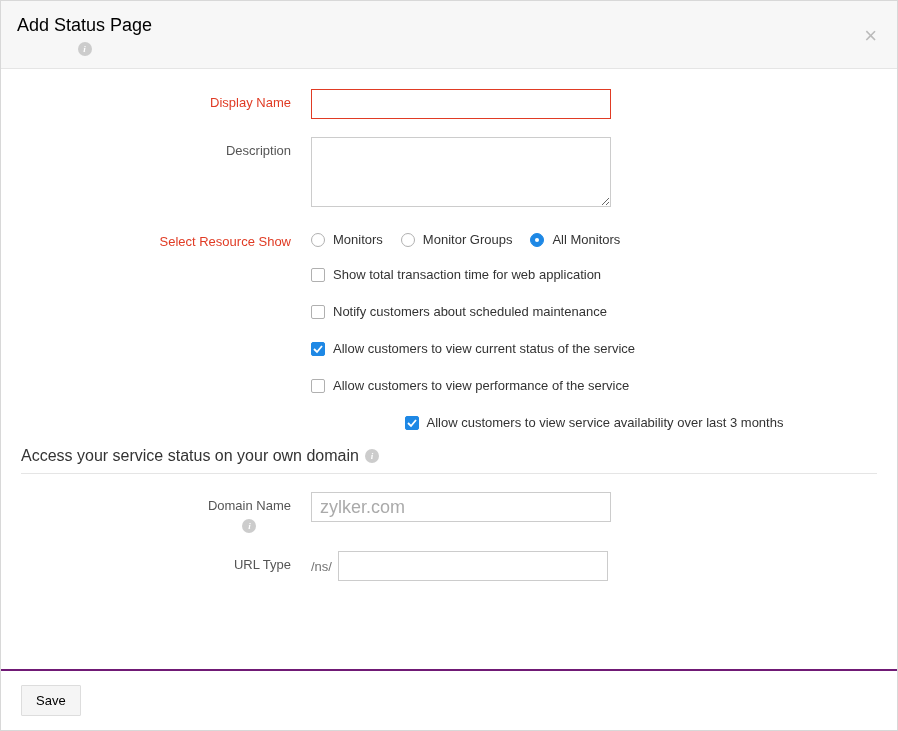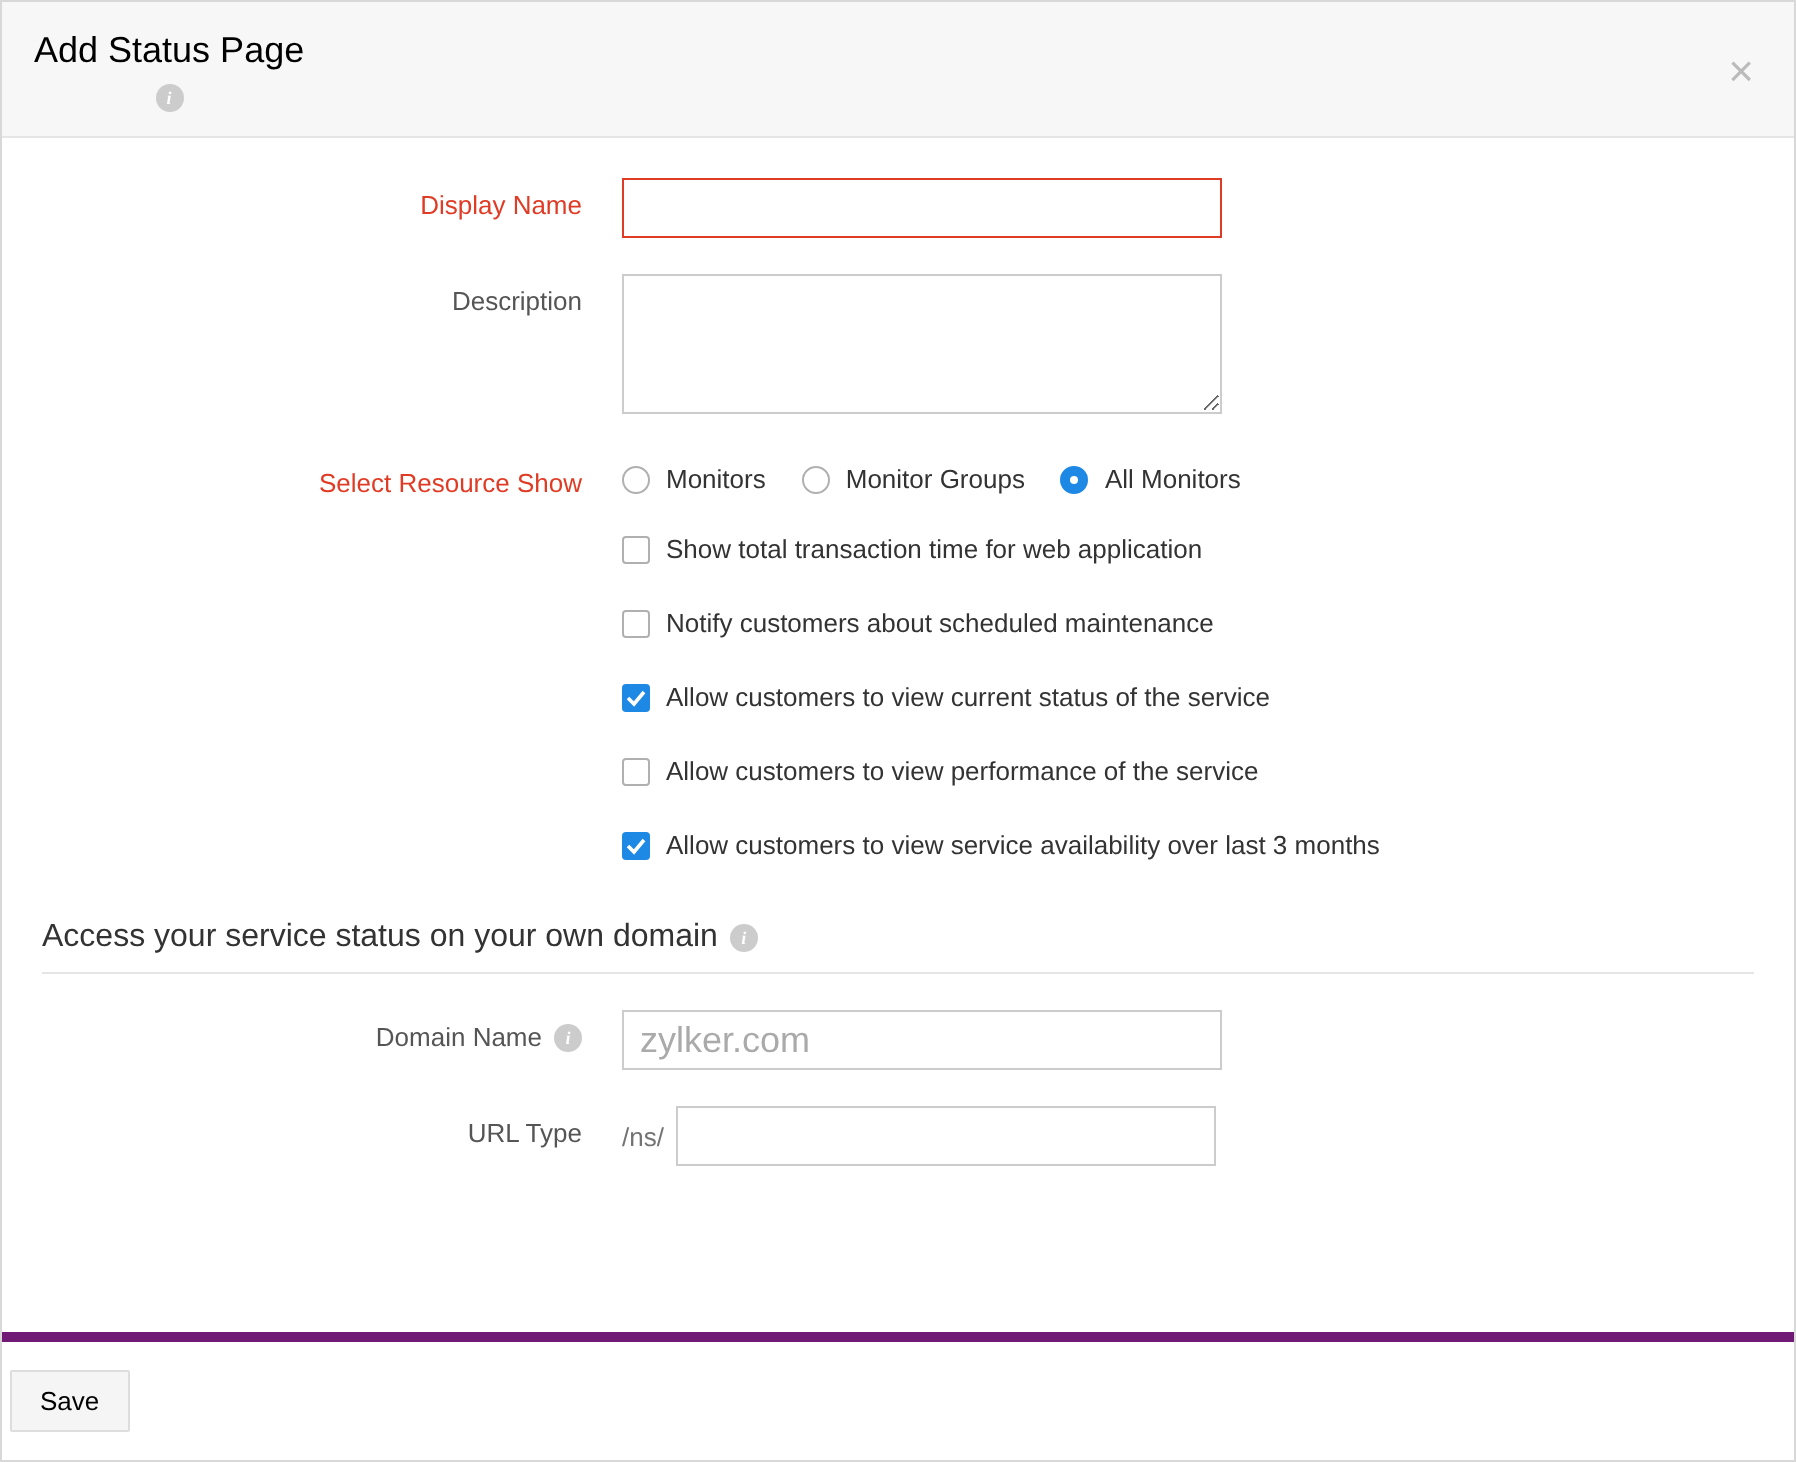--- a/index.html
+++ b/index.html
@@ -157,55 +157,57 @@
       width: 10px;
       height: 10px;
     }
     .check-list {
       margin-left: 290px;
     }
     .check-list .check-item {
       margin-bottom: 22px;
     }
     .check-list .check-item:last-child {
-      margin-bottom: 16px;
+      margin-bottom: 3px;
+      justify-content: center;
     }
     .section-heading {
       font-size: 16px;
       font-weight: 400;
       color: #333;
       padding: 14px 0 8px 0;
       border-bottom: 1px solid #e5e5e5;
       margin-bottom: 18px;
       display: flex;
       align-items: center;
       gap: 6px;
     }
     .url-prefix {
       display: inline-block;
       padding: 6px 6px 6px 0;
       color: #737373;
     }
     .modal-footer {
-      border-top: 5px solid #701a75;
-      padding: 14px 4px;
+      border-top: 2px solid #701a75;
+      padding: 14px 20px;
     }
     .btn {
       background: #f5f5f5;
       border: 1px solid #ddd;
       padding: 7px 14px;
       font-size: 13px;
       cursor: pointer;
       border-radius: 1px;
     }
     .label-with-info {
       display: inline-flex;
       align-items: center;
       gap: 6px;
       justify-content: flex-end;
+      flex-direction: column;
     }
   </style>
 </head>
 <body>
 
 <div class="modal">
   <div class="modal-header">
     <div class="modal-title">
       <span>Add Status Page</span>
       <span class="info-icon">i</span>

